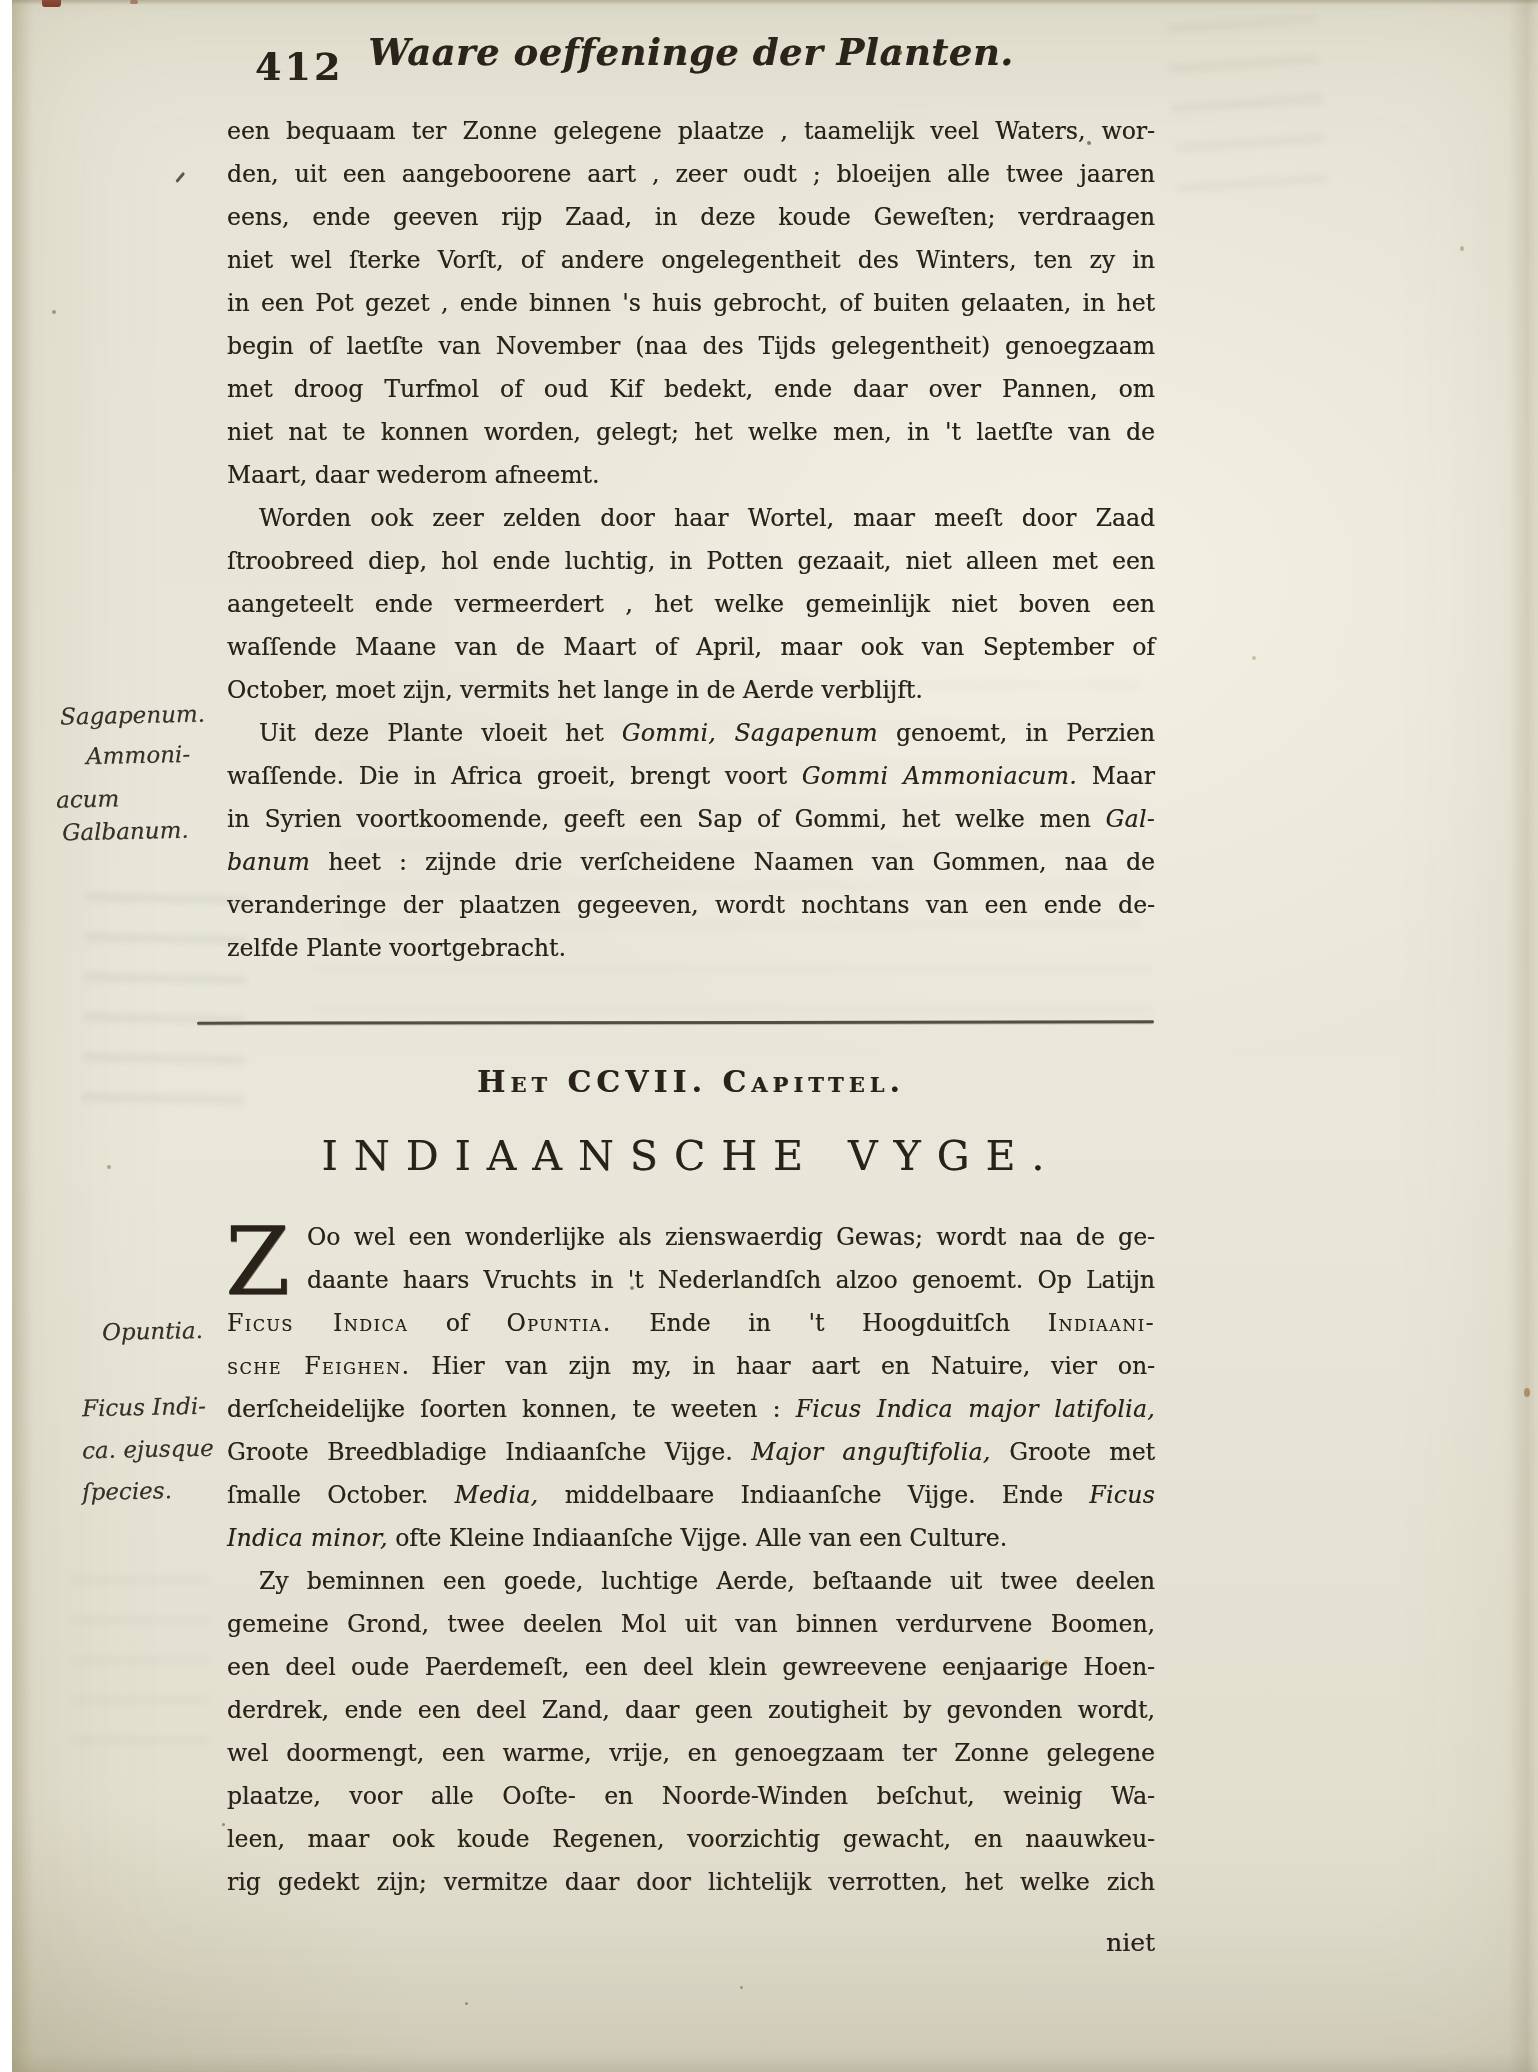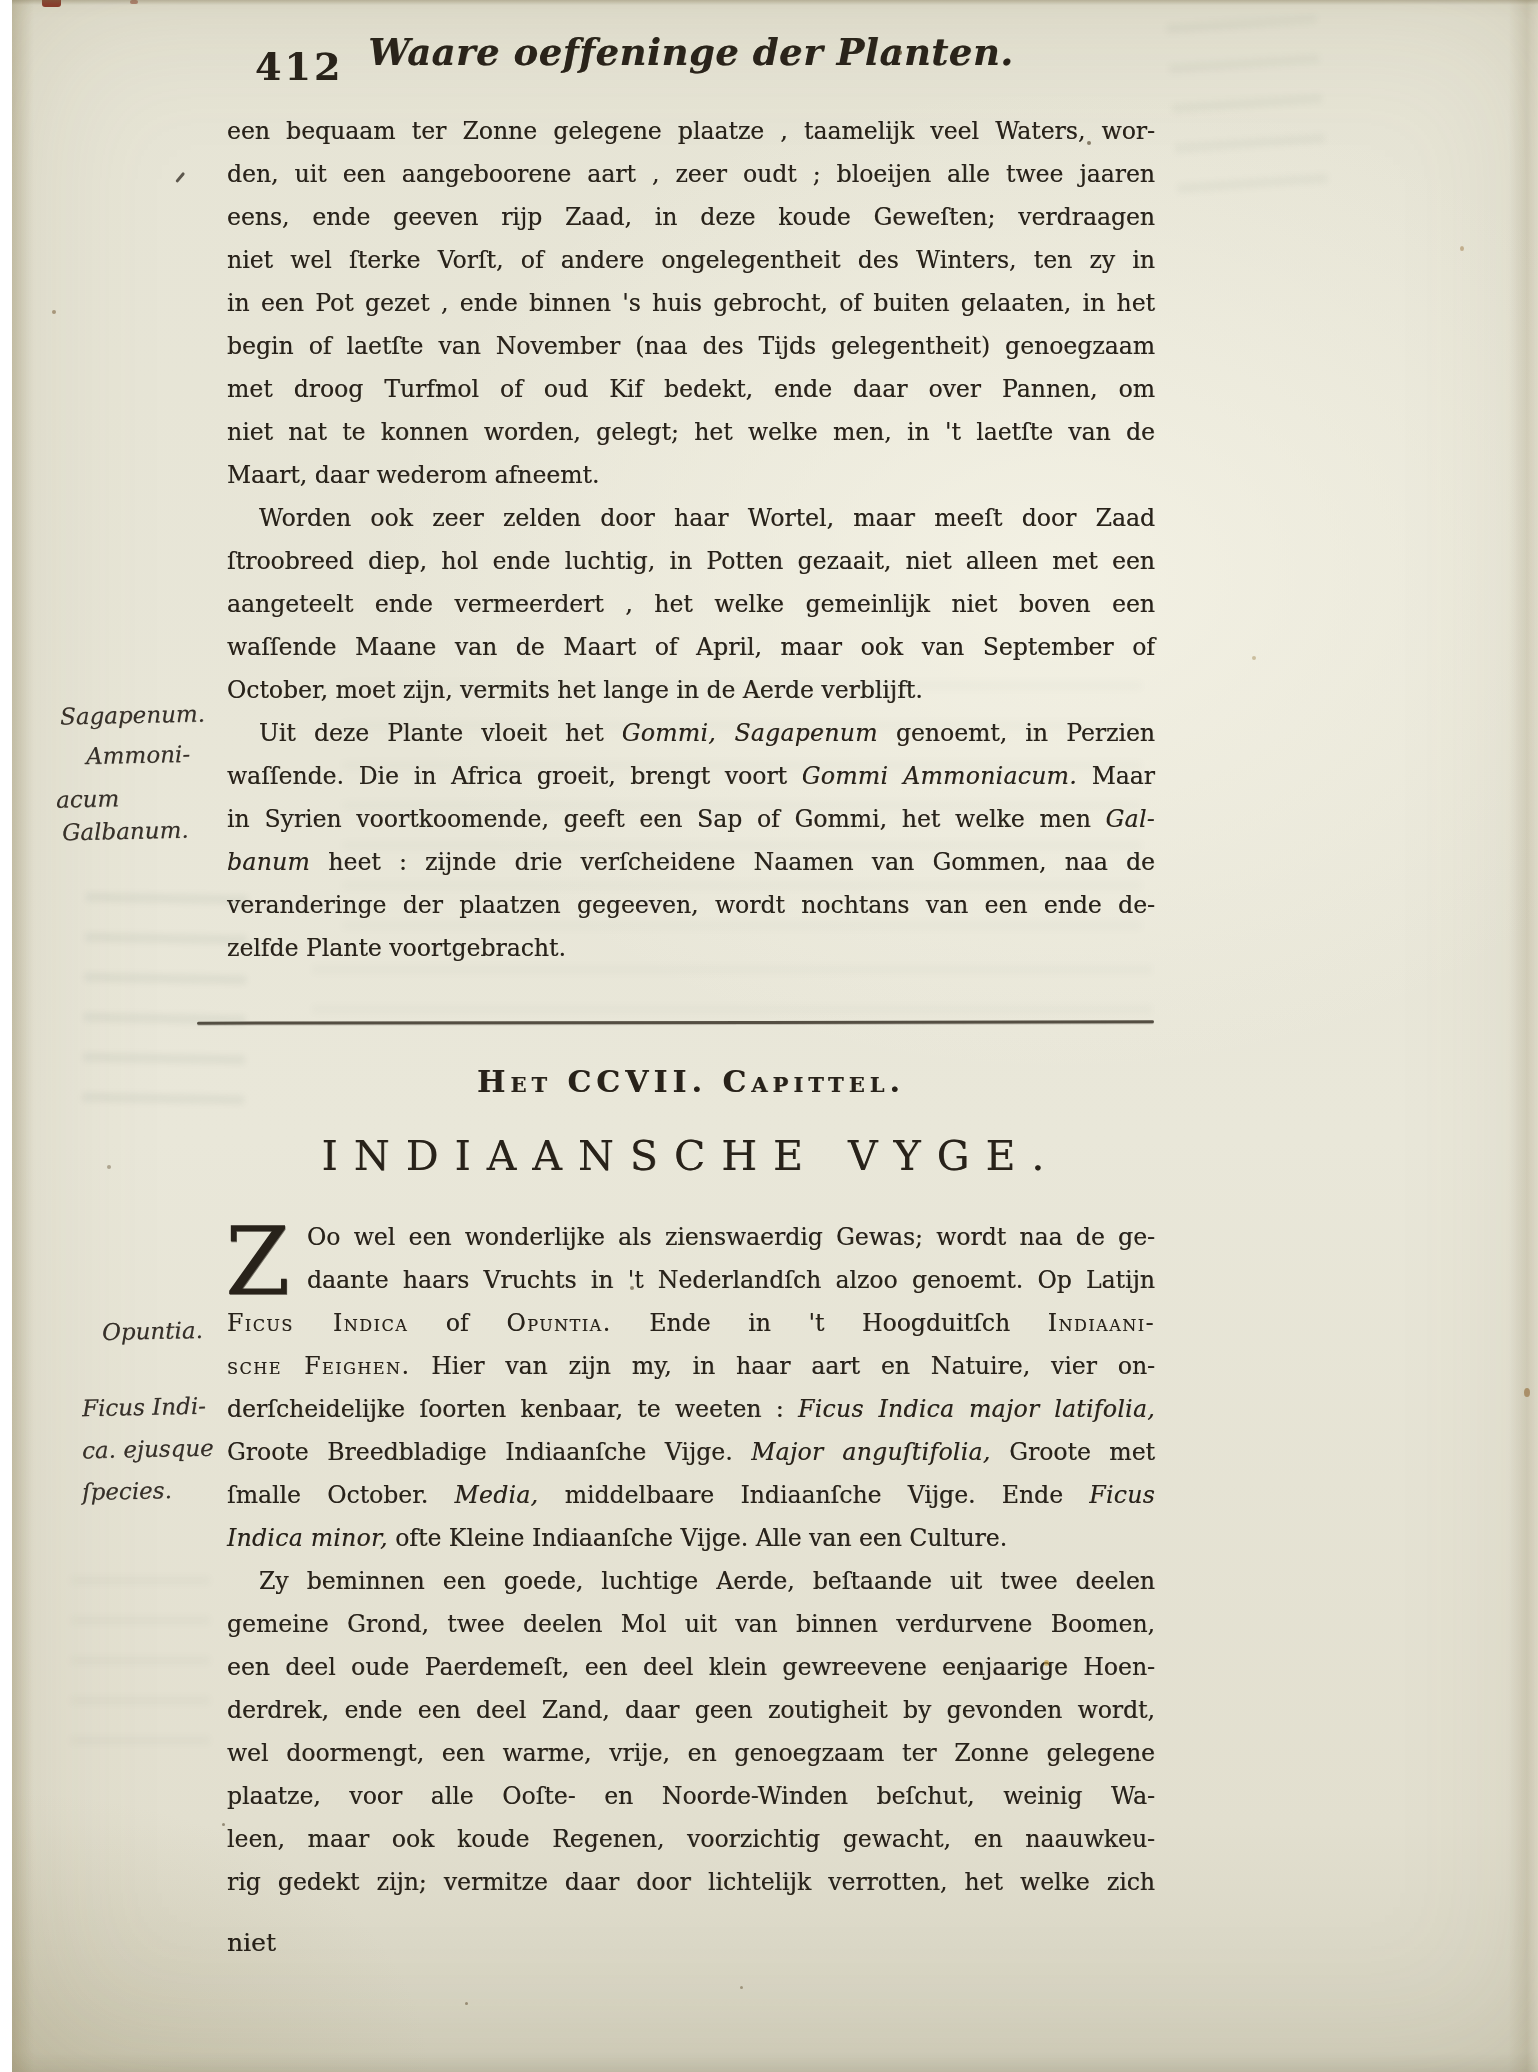--- a/index.html
+++ b/index.html
@@ -39,21 +39,21 @@
   .rule{position:absolute;left:185px;top:1021px;width:957px;height:3px;background:#342d22;
     opacity:.82;transform:rotate(-.08deg);border-radius:2px;
     box-shadow:0 1px 0 rgba(52,45,34,.25);}
   .kicker{position:absolute;left:215px;top:1064px;width:928px;text-align:center;
     font-size:30px;font-variant:small-caps;letter-spacing:5px;font-weight:600;}
   .chtitle{position:absolute;left:215px;top:1132px;width:928px;text-align:center;
     font-size:41px;letter-spacing:16px;font-weight:500;}
 
   .mnote{position:absolute;font-style:italic;font-size:23px;color:#36302a;
     text-shadow:.3px .3px .4px rgba(50,44,36,.45);transform:rotate(-1.2deg);white-space:nowrap;}
-  .catchword{position:absolute;left:215px;top:1928px;width:928px;text-align:left;font-size:25px;}
+  .catchword{position:absolute;left:215px;top:1928px;width:928px;text-align:right;font-size:25px;}
 
   .bleed{position:absolute;pointer-events:none;filter:blur(3px);}
   .b-lines{background:repeating-linear-gradient(0deg,rgba(95,112,98,.5) 0px,rgba(95,112,98,.5) 9px,rgba(0,0,0,0) 9px,rgba(0,0,0,0) 40px);}
   .speck{position:absolute;border-radius:50%;}
   .slash{position:absolute;left:162px;top:176px;width:12px;height:2.5px;background:#3a332a;transform:rotate(-50deg);border-radius:2px;opacity:.8;}
   .redmark{position:absolute;left:30px;top:0;width:19px;height:7px;background:#832619;border-radius:0 0 3px 3px;opacity:.9;}
   .redmark2{position:absolute;left:118px;top:0;width:8px;height:4px;background:#93392a;opacity:.55;border-radius:2px;}
 </style>
 </head>
 <body>
@@ -103,21 +103,21 @@
   <div class="mnote" style="left:70px;top:1394px;">Ficus Indi-</div>
   <div class="mnote" style="left:70px;top:1436px;">ca. ejusque</div>
   <div class="mnote" style="left:70px;top:1478px;">ſpecies.</div>
 
   <div class="textcol ink" id="text-bottom">
     <div class="dropcap">Z</div>
   <div class="line just padcap"><span>Oo wel een wonderlijke als zienswaerdig Gewas; wordt naa de ge-</span></div>
       <div class="line just padcap"><span>daante haars Vruchts in 't Nederlandſch alzoo genoemt. Op Latijn</span></div>
       <div class="line just"><span class="seg-sc">Ficus Indica</span><span> of </span><span class="seg-sc">Opuntia.</span><span> Ende in 't Hoogduitſch </span><span class="seg-sc">Indiaani-</span></div>
       <div class="line just"><span class="seg-sc">sche Feighen.</span><span> Hier van zijn my, in haar aart en Natuire, vier on-</span></div>
-      <div class="line just"><span>derſcheidelijke ſoorten kenbaar, te weeten : </span><span class="seg-i">Ficus Indica major latifolia,</span></div>
+      <div class="line just"><span>derſcheidelijke ſoorten konnen, te weeten : </span><span class="seg-i">Ficus Indica major latifolia,</span></div>
       <div class="line just"><span>Groote Breedbladige Indiaanſche Vijge. </span><span class="seg-i">Major anguſtifolia,</span><span> Groote met</span></div>
       <div class="line just"><span>ſmalle October. </span><span class="seg-i">Media,</span><span> middelbaare Indiaanſche Vijge. Ende </span><span class="seg-i">Ficus</span></div>
       <div class="line"><span class="seg-i">Indica minor,</span><span> ofte Kleine Indiaanſche Vijge. Alle van een Culture.</span></div>
       <div class="line just ind"><span>Zy beminnen een goede, luchtige Aerde, beſtaande uit twee deelen</span></div>
       <div class="line just"><span>gemeine Grond, twee deelen Mol uit van binnen verdurvene Boomen,</span></div>
       <div class="line just"><span>een deel oude Paerdemeſt, een deel klein gewreevene eenjaarige Hoen-</span></div>
       <div class="line just"><span>derdrek, ende een deel Zand, daar geen zoutigheit by gevonden wordt,</span></div>
       <div class="line just"><span>wel doormengt, een warme, vrije, en genoegzaam ter Zonne gelegene</span></div>
       <div class="line just"><span>plaatze, voor alle Ooſte- en Noorde-Winden beſchut, weinig Wa-</span></div>
       <div class="line just"><span>leen, maar ook koude Regenen, voorzichtig gewacht, en naauwkeu-</span></div>

